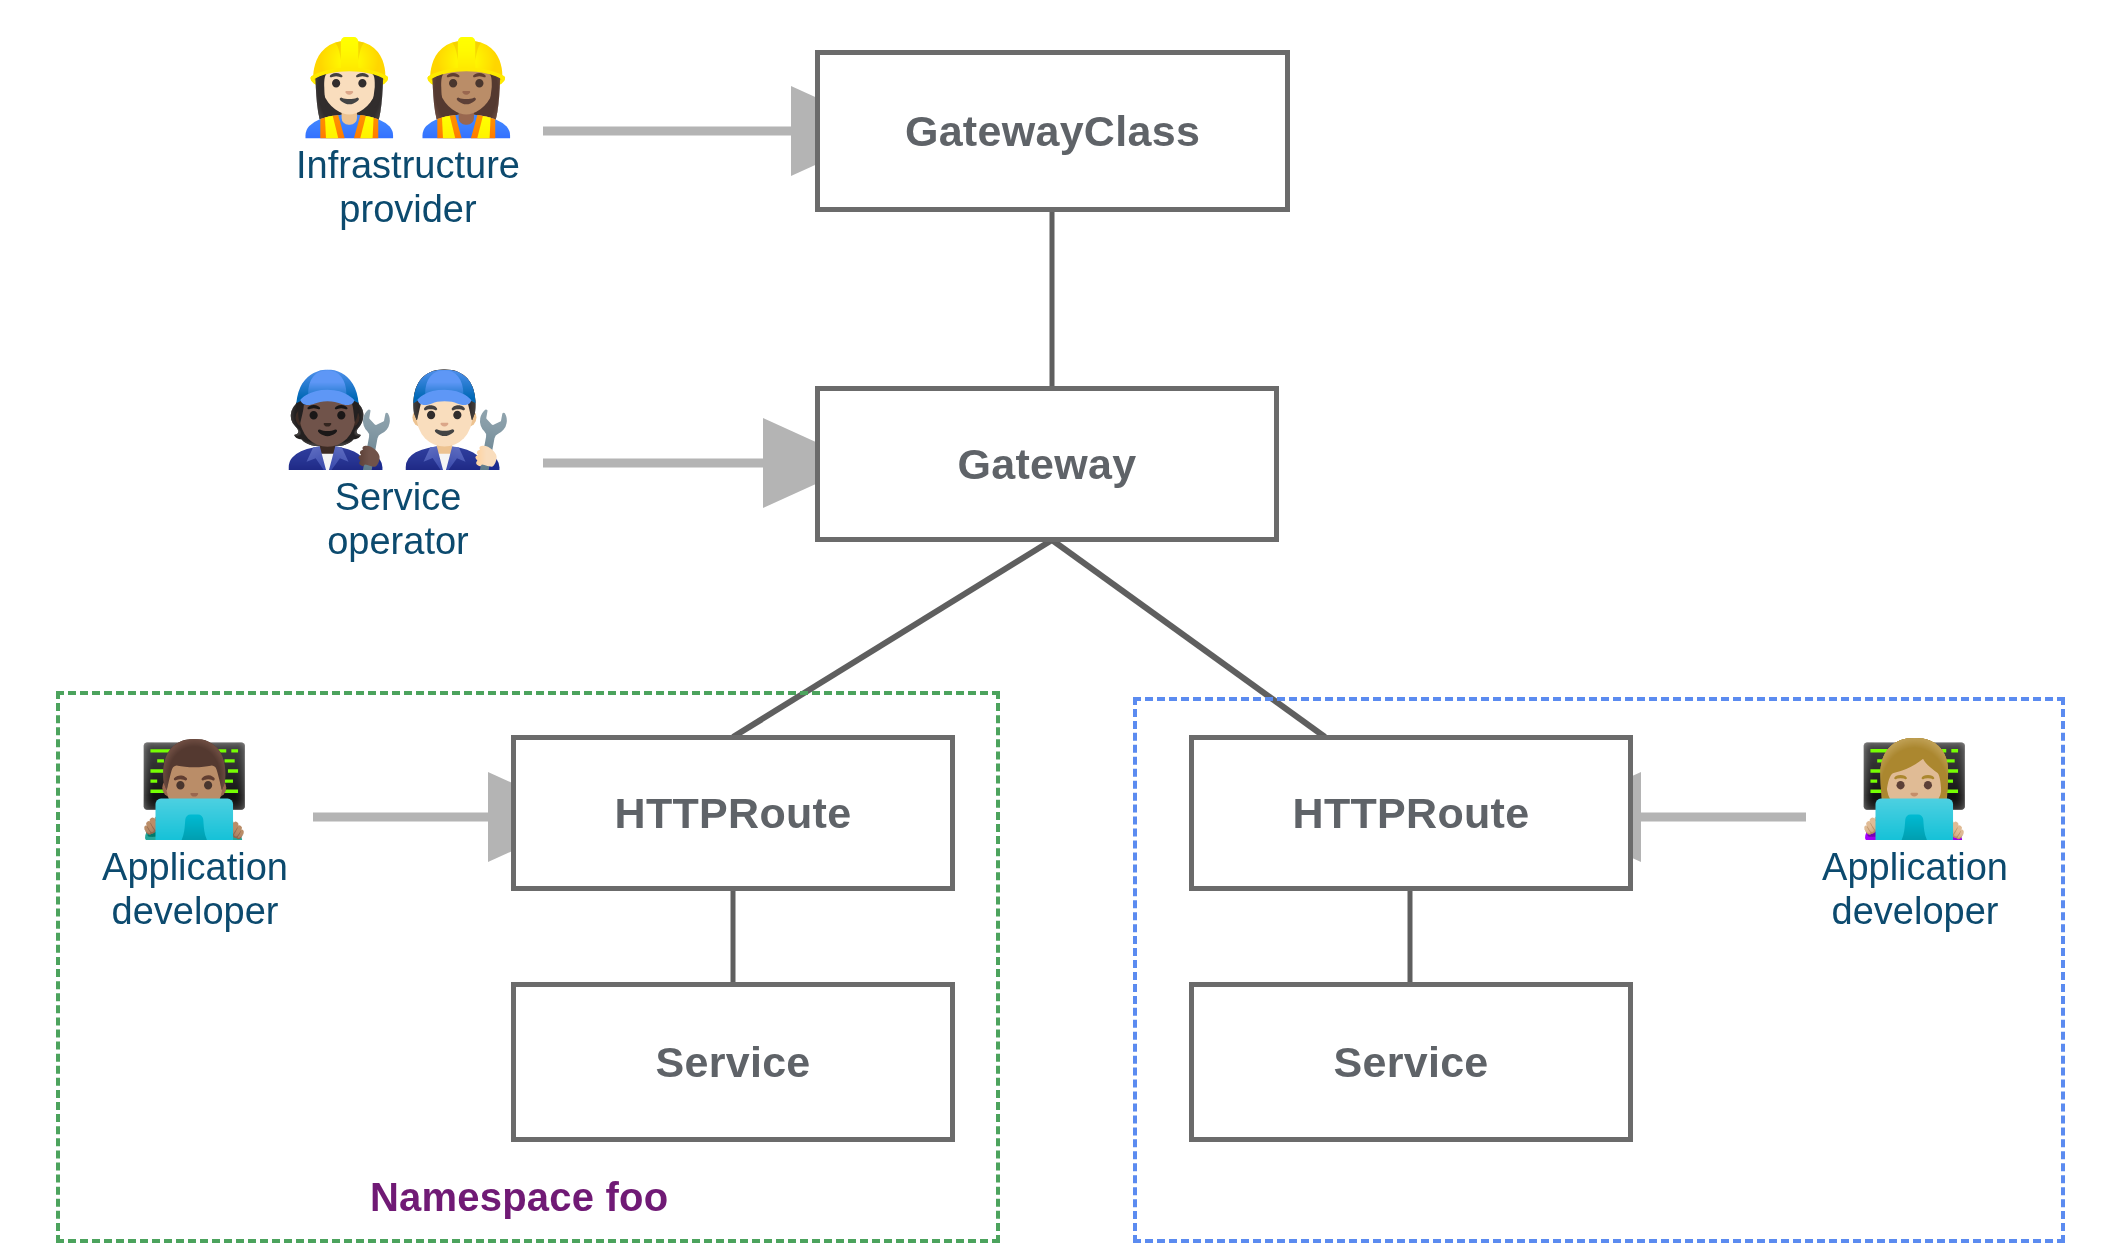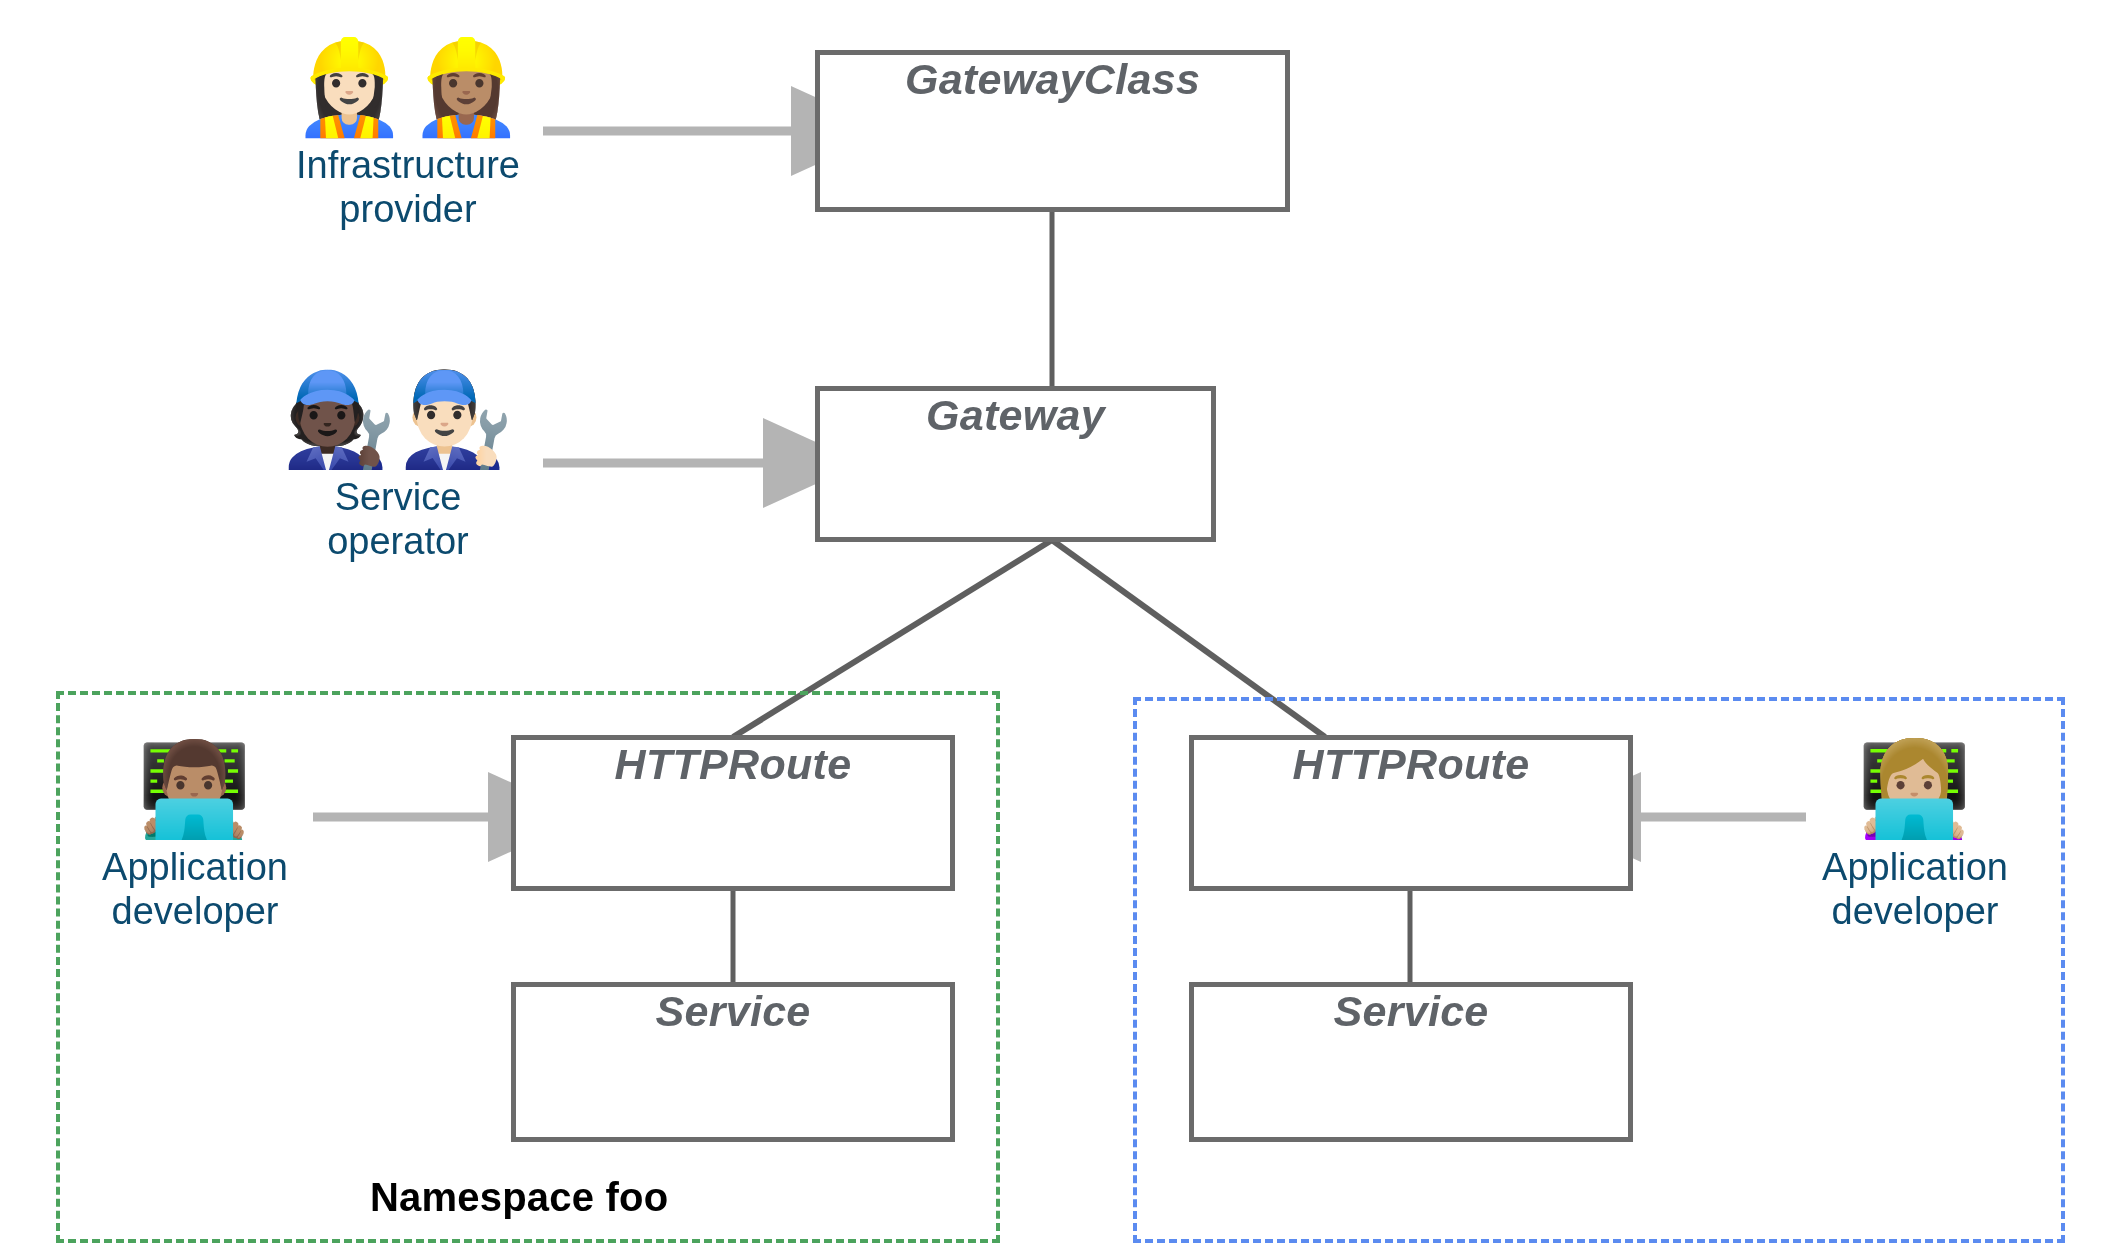--- a/index.html
+++ b/index.html
@@ -28,23 +28,22 @@
     white-space:nowrap;
   }
 
   
   .node{
     position:absolute;
     box-sizing:border-box;
     border:5px solid #6b6b6b;
     background:#ffffff;
     display:flex;
-    align-items:flex-start;
+    align-items:center;
     justify-content:center;
-    font-style:italic;
   }
   .node-label{
     color:#5f6368;
     font-size:43px;
     font-weight:bold;
     letter-spacing:.3px;
     white-space:nowrap;
   }
 
   
@@ -92,29 +91,29 @@
     <line x1="543" y1="131" x2="800" y2="131" stroke="#b4b4b4" stroke-width="9" marker-end="url(#ahead)"></line>
 
     <line x1="543" y1="463" x2="772" y2="463" stroke="#b4b4b4" stroke-width="9" marker-end="url(#ahead)"></line>
 
     <line x1="313" y1="817" x2="497" y2="817" stroke="#b4b4b4" stroke-width="9" marker-end="url(#ahead)"></line>
 
     <line x1="1806" y1="817" x2="1632" y2="817" stroke="#b4b4b4" stroke-width="9" marker-end="url(#ahead-l)"></line>
   </svg>
 
   <div class="ns" style="left:56px;top:691px;width:944px;height:552px;border-color:#4ca35d;"></div>
-  <div class="ns-label" style="left:370px;top:1175px;color:#000000;">Namespace foo</div>
+  <div class="ns-label" style="left:370px;top:1175px;color:#701a75;">Namespace foo</div>
 
   <div class="ns" style="left:1133px;top:697px;width:932px;height:546px;border-color:#5b8bf0;"></div>
 
   <div class="node" style="left:815px;top:50px;width:475px;height:162px;">
     <span class="node-label">GatewayClass</span>
   </div>
 
-  <div class="node" style="left:815px;top:386px;width:401px;height:156px;">
+  <div class="node" style="left:815px;top:386px;width:464px;height:156px;">
     <span class="node-label">Gateway</span>
   </div>
 
   <div class="node" style="left:511px;top:735px;width:444px;height:156px;">
     <span class="node-label">HTTPRoute</span>
   </div>
 
   <div class="node" style="left:511px;top:982px;width:444px;height:160px;">
     <span class="node-label">Service</span>
   </div>

